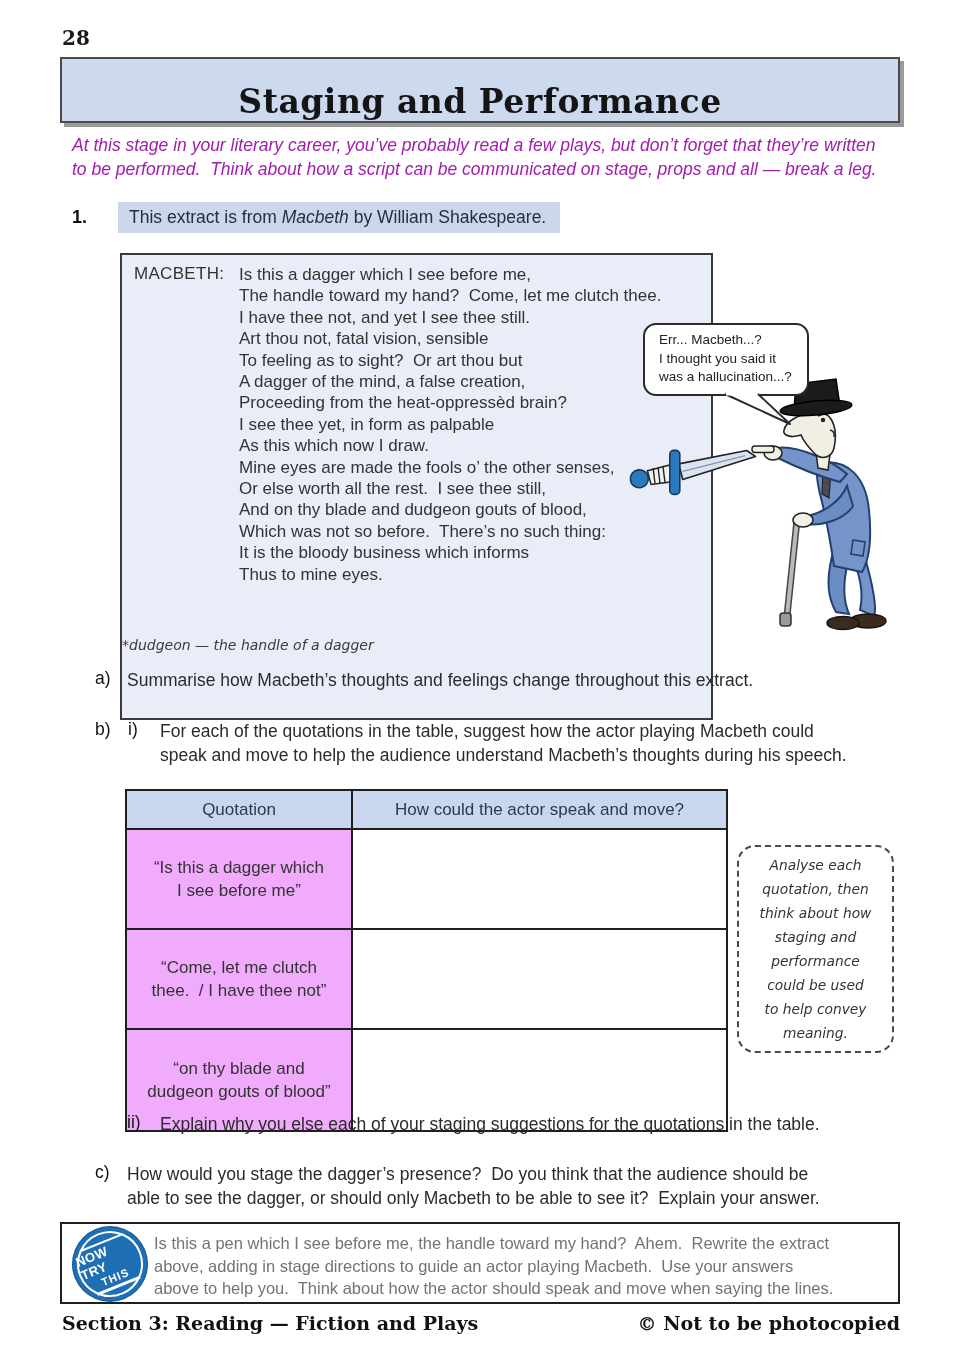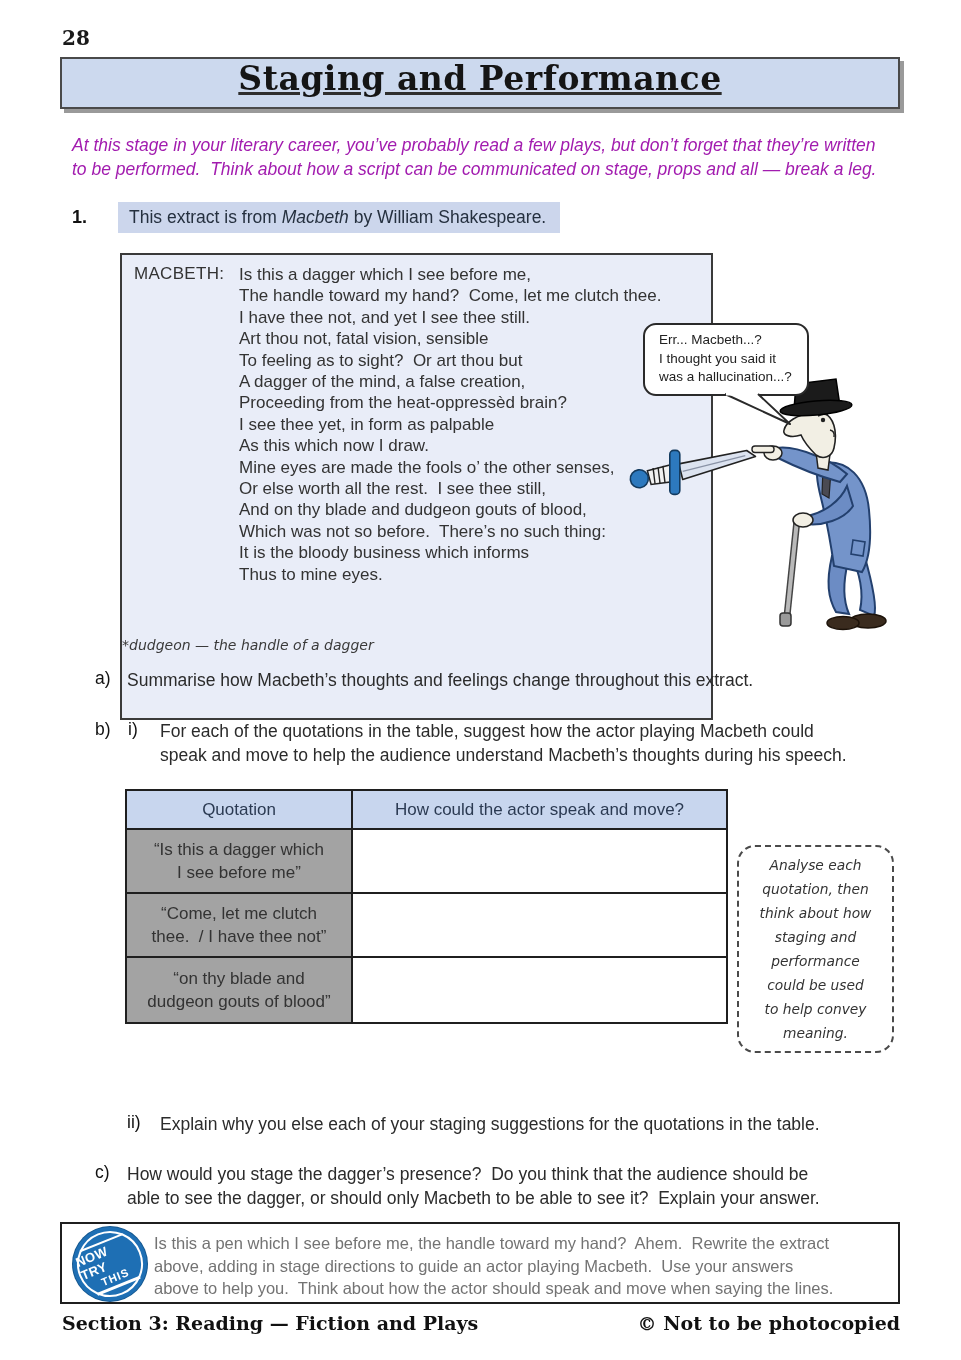--- a/index.html
+++ b/index.html
@@ -4,22 +4,22 @@
 <style>
   * { margin:0; padding:0; box-sizing:border-box; }
   html,body { background:#e8e8e8; }
   body { font-family:"Liberation Sans", sans-serif; color:#2e2e2e; }
   .page { position:relative; width:961px; height:1360px; background:#ffffff; margin:0 auto; overflow:hidden; }
   .abs { position:absolute; }
   .pre { white-space:pre-wrap; }
 
   .page-num { left:62px; top:26px; font-family:"DejaVu Serif", serif; font-weight:700; font-size:20px; color:#1a1a1a; }
 
-  .banner { left:60px; top:57px; width:840px; height:52px; background:#ccd9ee; border:2px solid #4a4a4a;
-            box-shadow:4px 4px 0 #9a9a9a; display:flex; align-items:flex-start; justify-content:center;text-decoration:underline; }
+  .banner { left:60px; top:57px; width:840px; height:66px; background:#ccd9ee; border:2px solid #4a4a4a;
+            box-shadow:4px 4px 0 #9a9a9a; display:flex; align-items:flex-end; justify-content:center; }
   .banner h1 { font-family:"DejaVu Serif", serif; font-weight:700; font-size:33px; color:#151515; letter-spacing:0.5px; }
 
   .intro { left:72px; top:133px; width:825px; font-style:italic; font-size:17.5px; line-height:24px; color:#a21caf; }
 
   .qnum { font-weight:700; font-size:18px; color:#111; }
   .qtext { font-size:17.5px; line-height:24px; color:#2b2b2b; }
   .highlight { background:#ccd6ec; padding:5px 14px 5px 11px; font-size:17.5px; color:#25303f; }
   .highlight .play { font-style:italic; }
 
   .extract-box { left:120px; top:253px; width:593px; height:467px; background:#e9edf8; border:2px solid #3a3a3a; }
@@ -34,26 +34,26 @@
 
   .dagger-svg { left:626px; top:444px; width:140px; height:64px; z-index:5; }
   .man-svg { left:750px; top:370px; width:142px; height:266px; z-index:4; }
 
   .q-a-label { left:95px; top:668px; }
   .q-a-text  { left:127px; top:668px; width:720px; }
   .q-b-label { left:95px; top:719px; }
   .q-b-i-label { left:128px; top:719px; }
   .q-b-i-text { left:160px; top:719px; width:740px; }
 
-  .quote-table { left:125px; top:789px; width:603px; border:2.5px solid #1f1f1f; background:#a3a3a3; }
+  .quote-table { left:125px; top:789px; width:603px; border:2.5px solid #1f1f1f; background:#f0abfc; }
   .t-header { display:flex; height:39px; background:#c8d6ee; border-bottom:2px solid #1f1f1f; }
   .t-h-cell { display:flex; align-items:center; justify-content:center; font-size:17px; color:#2b3a52; }
   .t-h-cell.c1 { width:226px; border-right:2px solid #1f1f1f; }
   .t-h-cell.c2 { flex:1; }
-  .t-row { display:flex; height:64px; border-bottom:2px solid #1f1f1f; }
+  .t-row { display:flex; height:100px; border-bottom:2px solid #1f1f1f; }
   .t-row:last-child { border-bottom:none; }
   .t-q-cell { width:226px; border-right:2px solid #1f1f1f; display:flex; flex-direction:column; align-items:center; justify-content:center;
               font-size:17px; line-height:23px; color:#333; text-align:center; }
   .t-a-cell { flex:1; background:#fff; }
 
   .sidenote { left:737px; top:845px; width:157px; height:208px; border:2px dashed #4a4a4a; border-radius:18px;
               display:flex; flex-direction:column; align-items:center; justify-content:center;
               font-family:"DejaVu Sans", sans-serif; font-style:italic; font-size:13.8px; line-height:24px; color:#333; text-align:center; }
 
   .q-b-ii-label { left:127px; top:1112px; }

